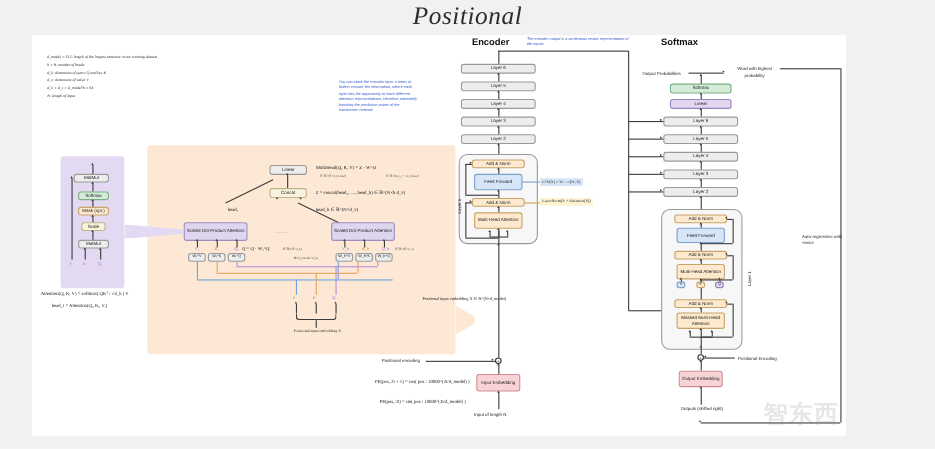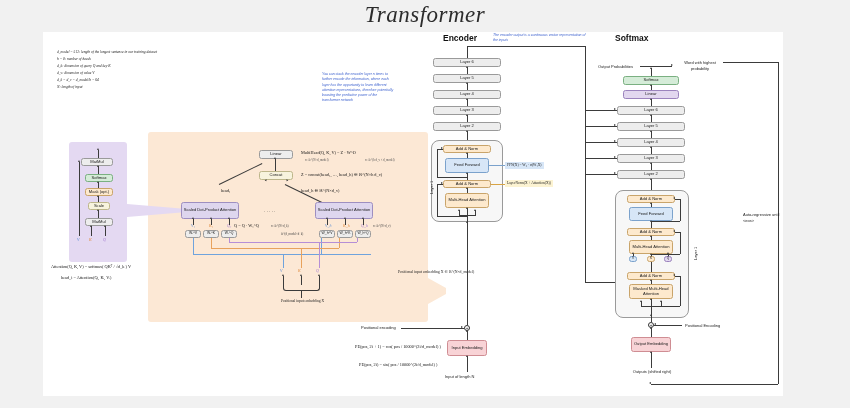--- a/index.html
+++ b/index.html
@@ -14,21 +14,21 @@
   #page-title {
     position:absolute; top:2px; left:0; width:850px;
     text-align:center;
     font-family: "Liberation Serif", serif;
     font-style: italic;
     font-size: 23px;
     color:#2c2c2c;
     letter-spacing:0.5px;
   }
   #card {
-    position:absolute; left:43px; top:32px;
+    position:absolute; left:29px; top:32px;
     width:740px; height:364px;
     background:#ffffff;
   }
   
   .t { position:absolute; font-size:3.6px; color:#1c1c1c; line-height:1.45; white-space:nowrap; }
   .ti { font-family:"Liberation Serif", serif; font-style:italic; }
   .sec-title { position:absolute; font-size:8.5px; font-weight:bold; color:#111; }
   .note { position:absolute; font-size:3.5px; font-style:italic; line-height:1.5; color:#3a5fcd; font-family:"Liberation Sans",sans-serif; }
 
   
@@ -83,21 +83,21 @@
   .formula { position:absolute; font-family:"Liberation Serif", serif; font-size:4.3px; color:#141414; white-space:nowrap; }
   .small { font-size:3px; }
 
   .watermark { position:absolute; right:6px; bottom:4px; font-size:22px;
                color:rgba(140,140,140,0.22); font-weight:bold; letter-spacing:1px;
                font-family:"Liberation Sans",sans-serif; }
 </style>
 </head>
 <body>
 
-<div id="page-title">Transformer</div>
+<div id="page-title">Positional</div>
 
 <div id="card">
 
   <div class="sec-title" style="left:400px; top:1px;">Encoder</div>
   <div class="sec-title" style="left:572px; top:1px;">Softmax</div>
 
   <div style="position:absolute; left:14px; top:18px; width:250px;">
     <div class="t ti" style="left:0; top:0;">d_model = 512: length of the longest sentence in our training dataset</div>
     <div class="t ti" style="left:0; top:7px;">h = 8: number of heads</div>
     <div class="t ti" style="left:0; top:14px;">d_k: dimension of query Q and key K</div>
@@ -435,13 +435,14 @@
   <div class="formula" style="left:312px; top:312px;">PE(pos, 2i + 1) = cos( pos / 10000^(2i/d_model) )</div>
   <div class="formula" style="left:316px; top:330px;">PE(pos, 2i) = sin( pos / 10000^(2i/d_model) )</div>
 
   <div class="box b-pink" style="left:404px; top:308px; width:40px; height:16px; flex-direction:column;">Input Embedding</div>
   <div class="vline" style="left:424px; top:299px; height:9px;"></div>
   <div class="arrow-up" style="left:422.5px; top:298px;"></div>
   <div class="vline" style="left:424px; top:324px; height:16px;"></div>
   <div class="arrow-up" style="left:422.5px; top:323px;"></div>
   <div class="t" style="left:402px; top:342px; font-size:4px;">Input of length N</div>
 
+  <div class="watermark">智东西</div>
 </div>
 
 </body></html>

